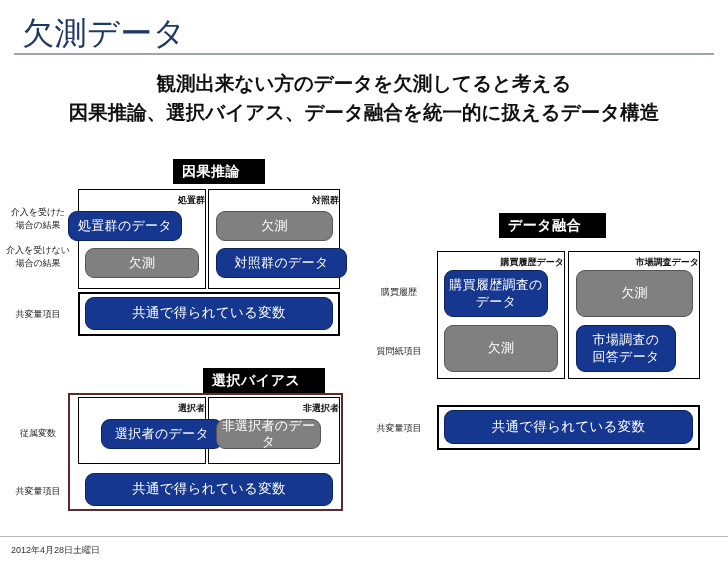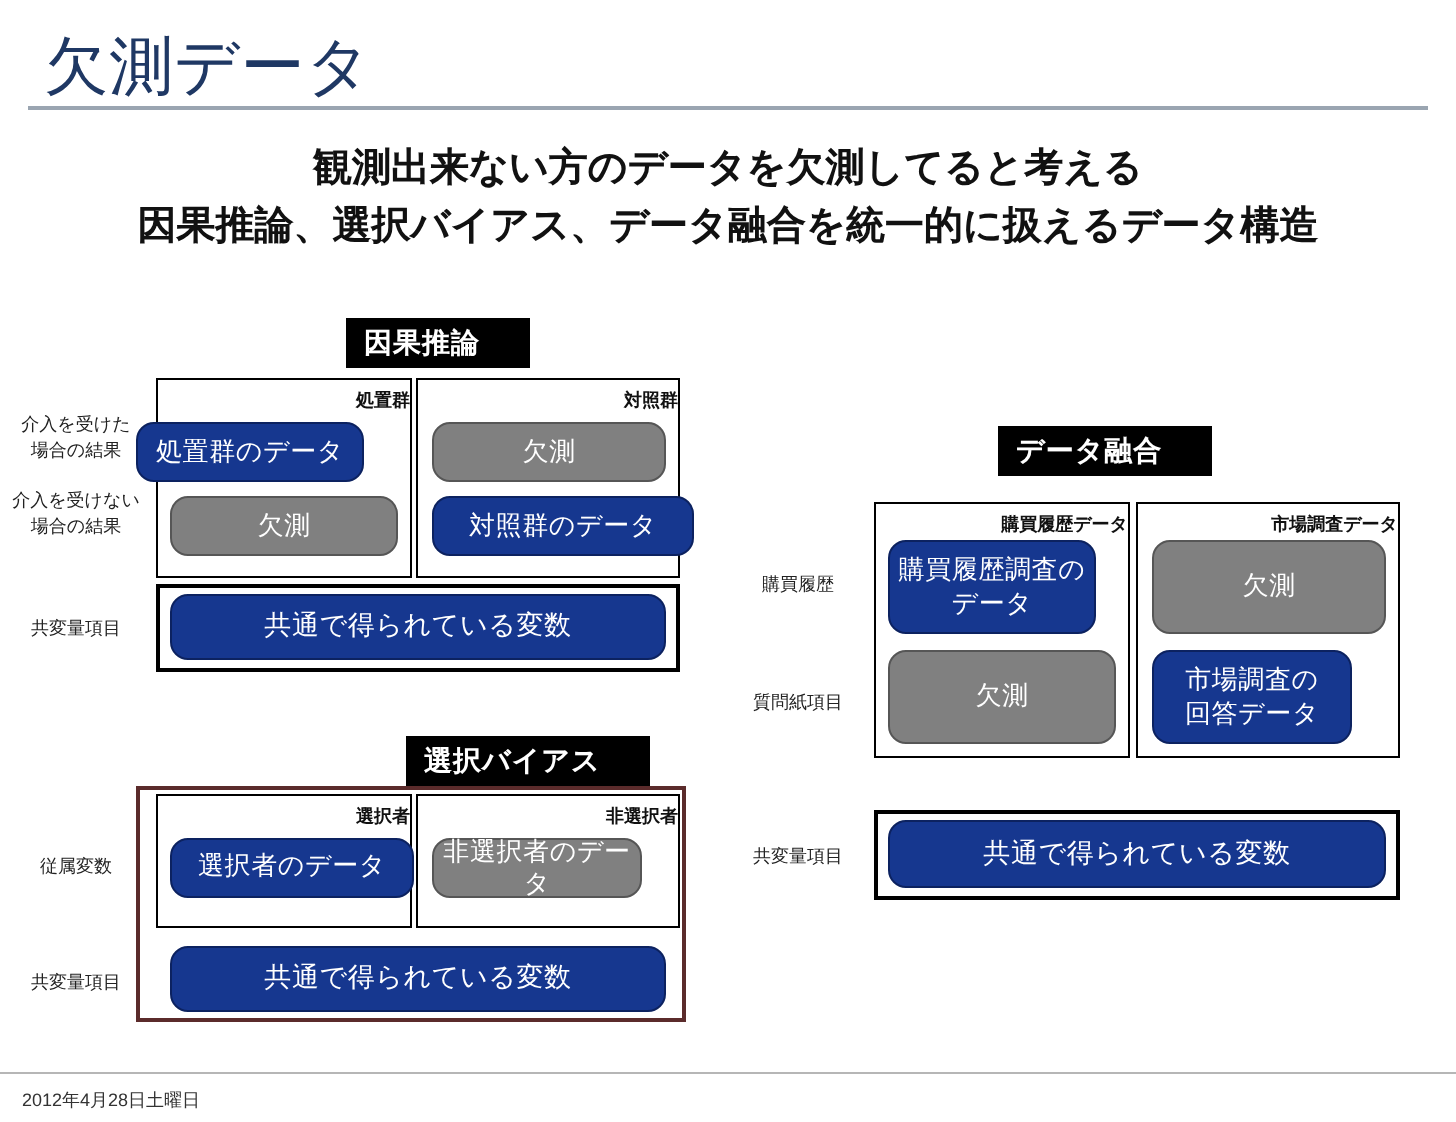--- a/index.html
+++ b/index.html
@@ -196,21 +196,21 @@
     <div class="col-head" style="top:4px;">非選択者</div>
   </div>
 
   <div class="row-label" style="left:2px; top:427px; width:72px;">
     <div>従属変数</div>
   </div>
   <div class="row-label" style="left:2px; top:485px; width:72px;">
     <div>共変量項目</div>
   </div>
 
-  <div class="pill pill-blue" style="left:85px; top:419px; width:122px; height:30px;font-family:Liberation Mono, monospace;">選択者のデータ</div>
+  <div class="pill pill-blue" style="left:101px; top:419px; width:122px; height:30px;">選択者のデータ</div>
   <div class="pill pill-gray" style="left:216px; top:419px; width:105px; height:30px;">非選択者のデータ</div>
 
   <div class="pill pill-blue pill-wide" style="left:85px; top:473px; width:248px; height:33px;">共通で得られている変数</div>
 
   <div class="badge" style="left:499px; top:213px;">データ融合</div>
 
   <div class="col-box" style="left:437px; top:251px; width:128px; height:128px;">
     <div class="col-head" style="top:4px;">購買履歴データ</div>
   </div>
   <div class="col-box" style="left:568px; top:251px; width:132px; height:128px;">

